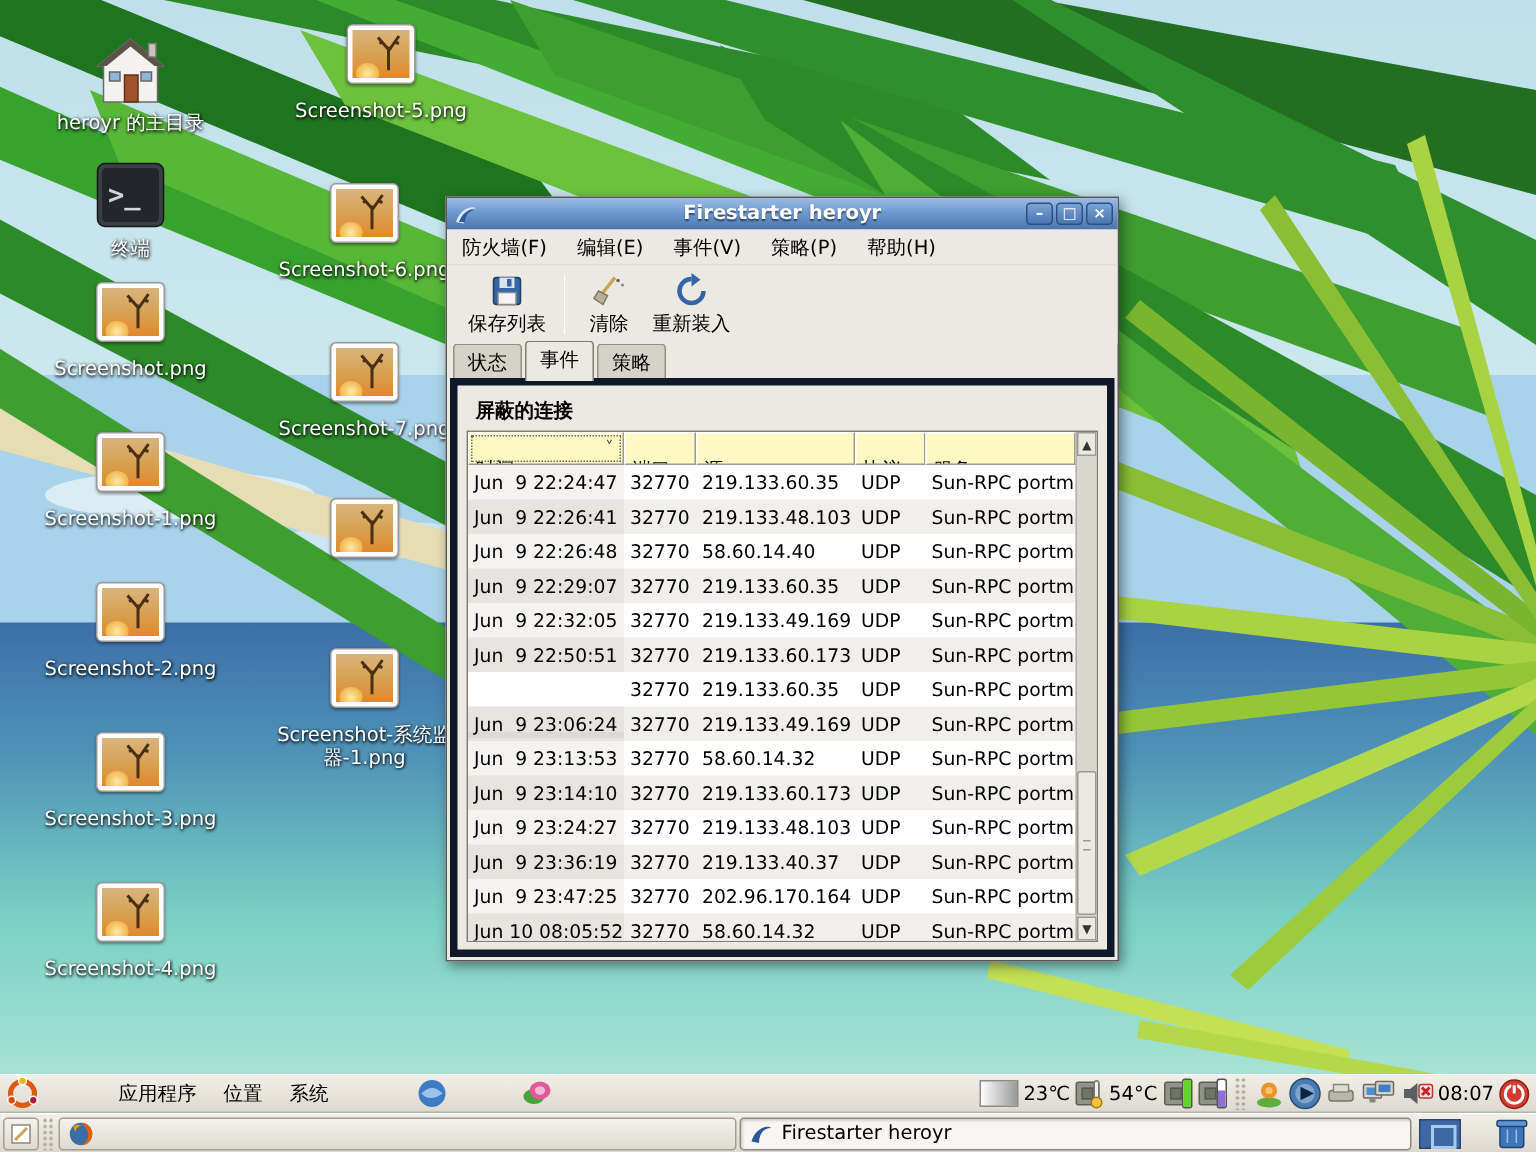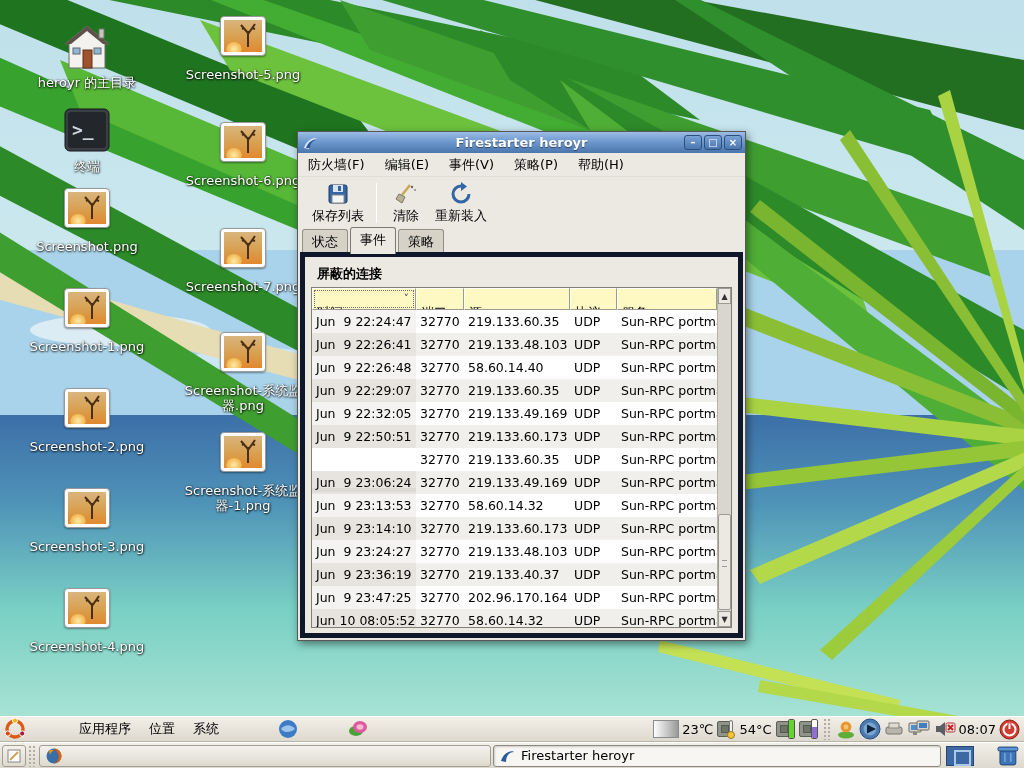--- a/index.html
+++ b/index.html
@@ -233,21 +233,21 @@
             <div class="pic">
               <div class="sun"></div>
               <svg width="26" height="26" viewBox="0 0 26 26">
                 <path d="M13 26 L13 10 M13 12 L6 4 M13 13 L20 3 M9 7 L7 8 M17 7 L20 8" stroke="#4a2f14" stroke-width="2" fill="none"></path>
               </svg>
             </div>
           </div>
         </div>
         <div class="lbl">Screenshot-4.png</div>
       </div>
-      <div class="dicon" style="left: 183px; top: 12px;">
+      <div class="dicon" style="left: 194px; top: 12px;">
         <div class="art">
           <div class="shot">
             <div class="pic">
               <div class="sun"></div>
               <svg width="26" height="26" viewBox="0 0 26 26">
                 <path d="M13 26 L13 10 M13 12 L6 4 M13 13 L20 3 M9 7 L7 8 M17 7 L20 8" stroke="#4a2f14" stroke-width="2" fill="none"></path>
               </svg>
             </div>
           </div>
         </div>
@@ -283,21 +283,20 @@
         <div class="art">
           <div class="shot">
             <div class="pic">
               <div class="sun"></div>
               <svg width="26" height="26" viewBox="0 0 26 26">
                 <path d="M13 26 L13 10 M13 12 L6 4 M13 13 L20 3 M9 7 L7 8 M17 7 L20 8" stroke="#4a2f14" stroke-width="2" fill="none"></path>
               </svg>
             </div>
           </div>
         </div>
-        <div class="lbl">Screenshot-系统监器.png</div>
       </div>
       <div class="dicon" style="left: 183px; top: 428px;">
         <div class="art">
           <div class="shot">
             <div class="pic">
               <div class="sun"></div>
               <svg width="26" height="26" viewBox="0 0 26 26">
                 <path d="M13 26 L13 10 M13 12 L6 4 M13 13 L20 3 M9 7 L7 8 M17 7 L20 8" stroke="#4a2f14" stroke-width="2" fill="none"></path>
               </svg>
             </div>

